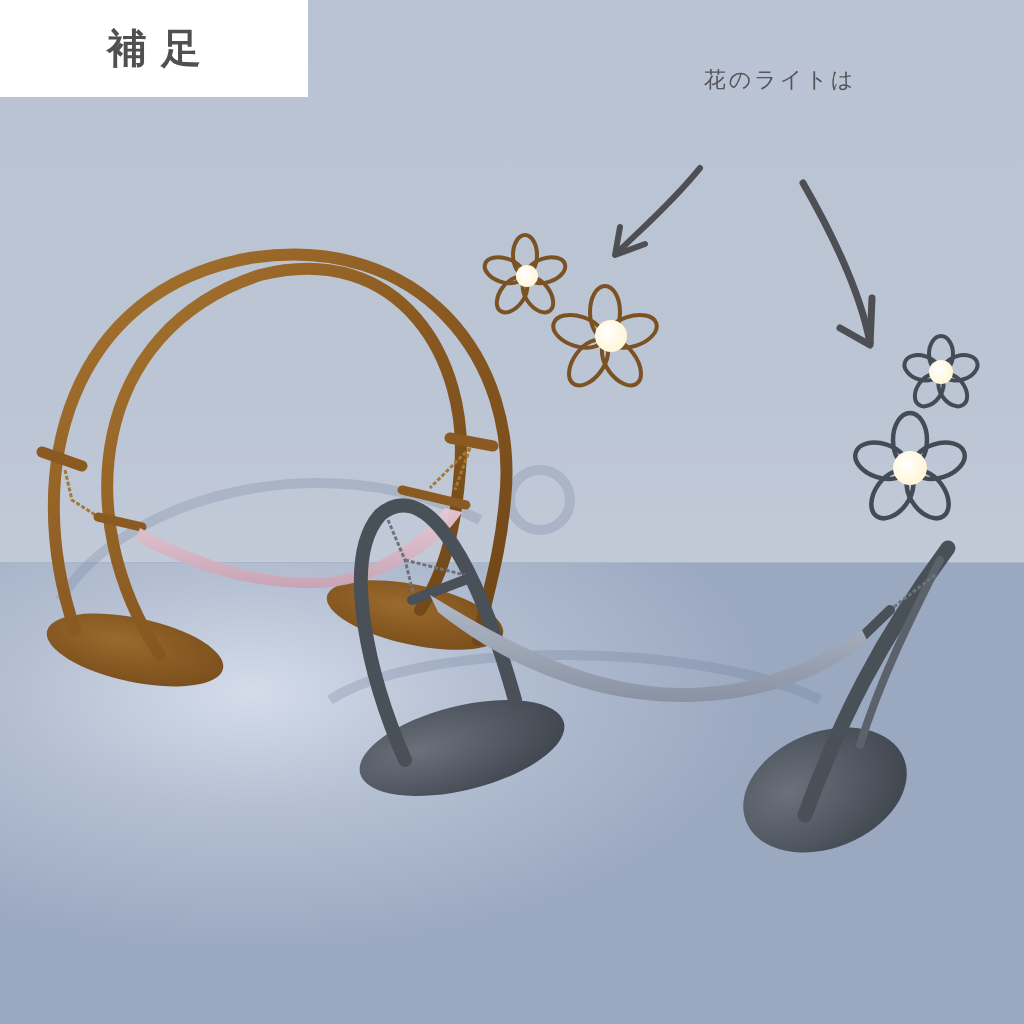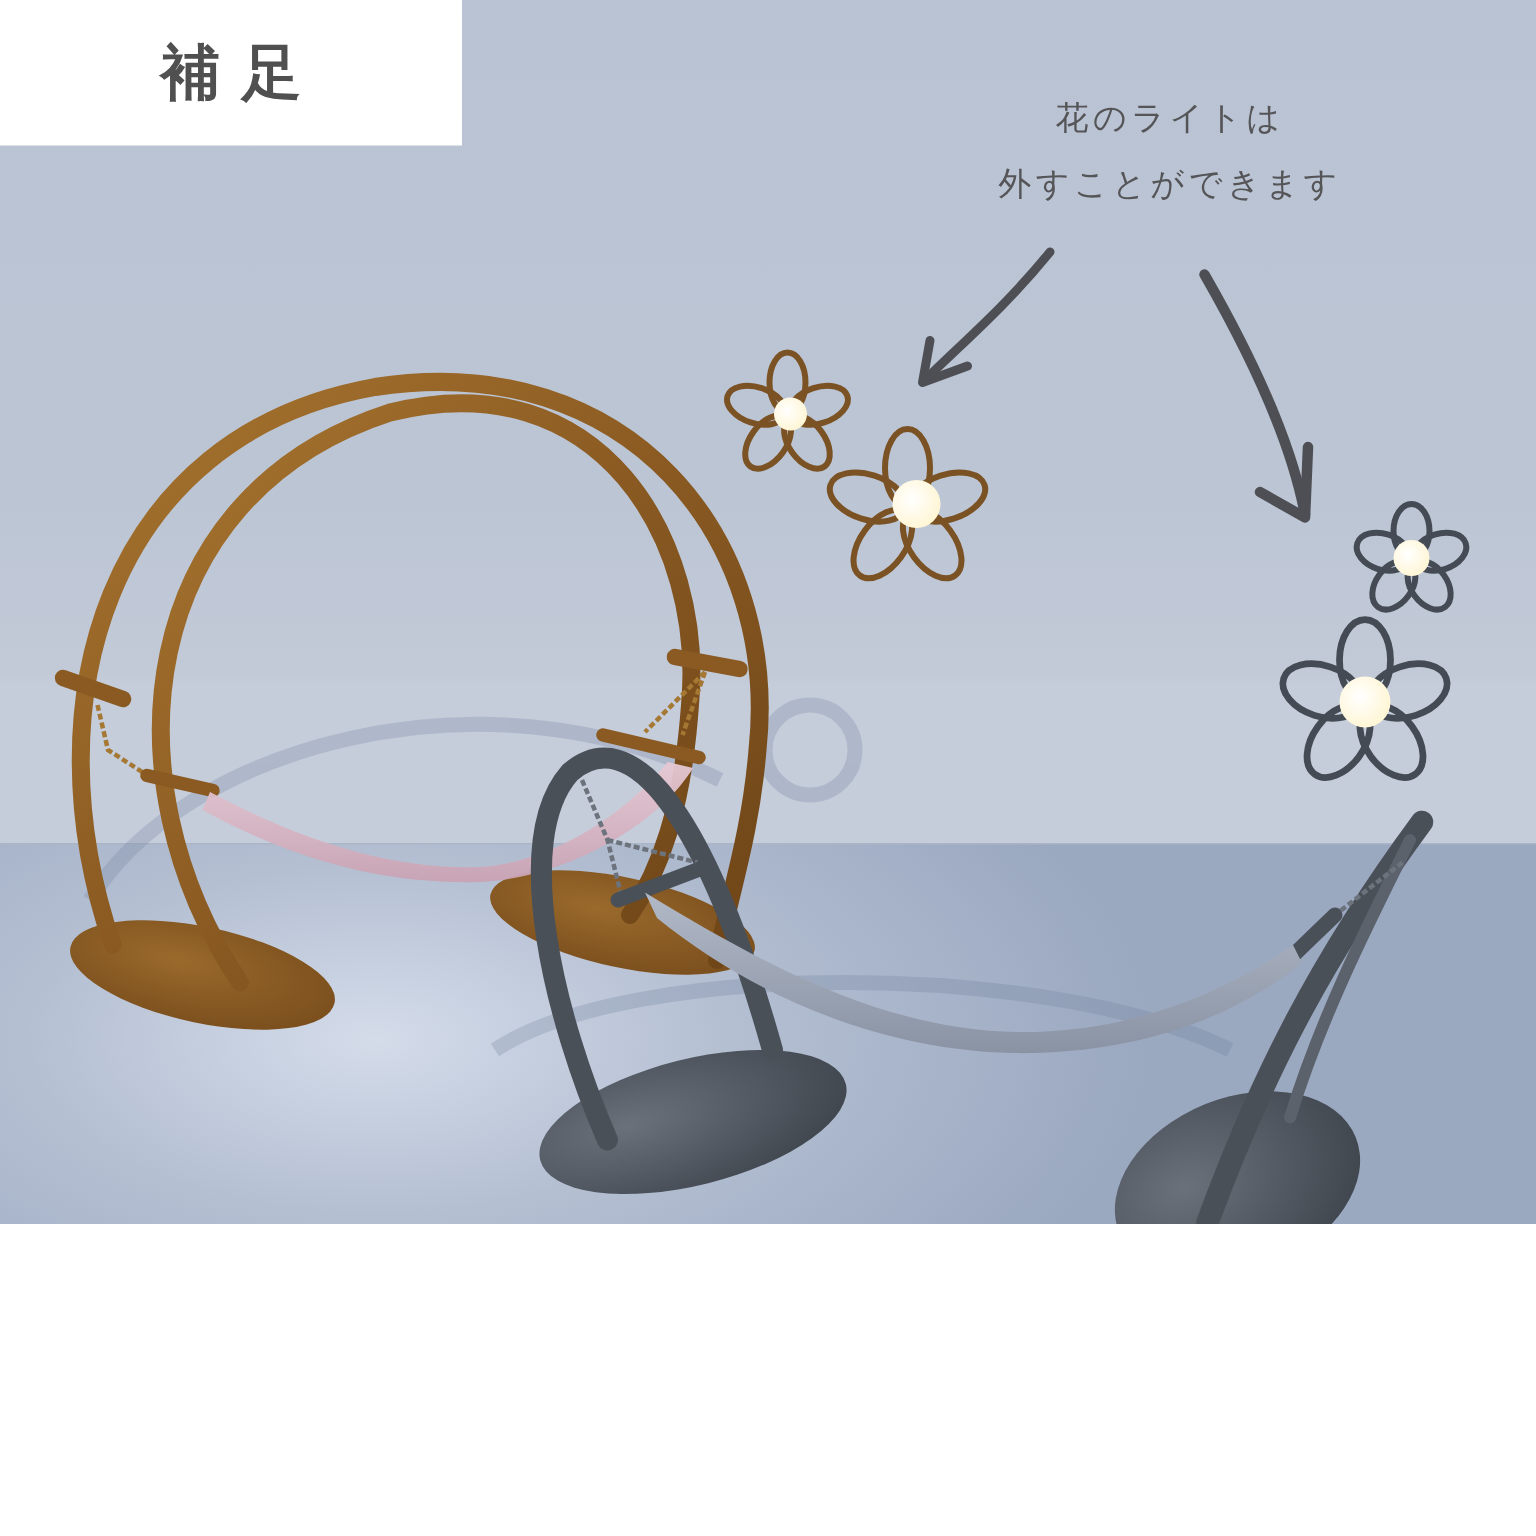--- a/index.html
+++ b/index.html
@@ -1,17 +1,17 @@
 <!DOCTYPE html>
 <html><head>
   <meta charset="utf-8">
   <style>
     html, body { margin: 0; padding: 0; }
     body { width: 1024px; height: 1024px; overflow: hidden; font-family: "DejaVu Sans", sans-serif; }
-    .stage { position: relative; width: 1024px; height: 816px; overflow: hidden;
+    .stage { position: relative; width: 1024px; height: 1024px; overflow: hidden;
       background: linear-gradient(180deg, #b9c3d3 0%, #bcc5d4 40%, #c2cad8 55%, #c5cddb 56%); text-decoration: underline; }
     .floor { position: absolute; left: 0; top: 563px; width: 1024px; height: 461px;
       background: radial-gradient(ellipse 520px 260px at 250px 130px, #d4dcea 0%, #b4bfd2 45%, #9aa8c0 100%); }
     .floor-line { position: absolute; left: 0; top: 562px; width: 1024px; height: 2px; background: #aab5c7; }
     .title-box { position: absolute; left: 0; top: 0; width: 308px; height: 97px; background: #ffffff; display: flex; align-items: center; justify-content: center; }
     .title-text { font-size: 40px; font-weight: bold; color: #505050; letter-spacing: 14px; padding-left: 14px; }
     .note { position: absolute; left: 600px; top: 58px; width: 360px; text-align: center; color: #555558; font-size: 22px; line-height: 44px; letter-spacing: 3px; }
     svg.scene { position: absolute; left: 0; top: 0; }
   </style>
 </head>
@@ -144,15 +144,14 @@
       <path d="M840 328 L 870 345 L 872 298"></path>
     </g>
   </svg>
 
   <div class="title-box">
     <span class="title-text">補足</span>
   </div>
 
   <div class="note">
     <div><span>花のライト</span><span>は</span></div>
-    <div>外すことができます</div>
   </div>
 </div>
 
 </body></html>

